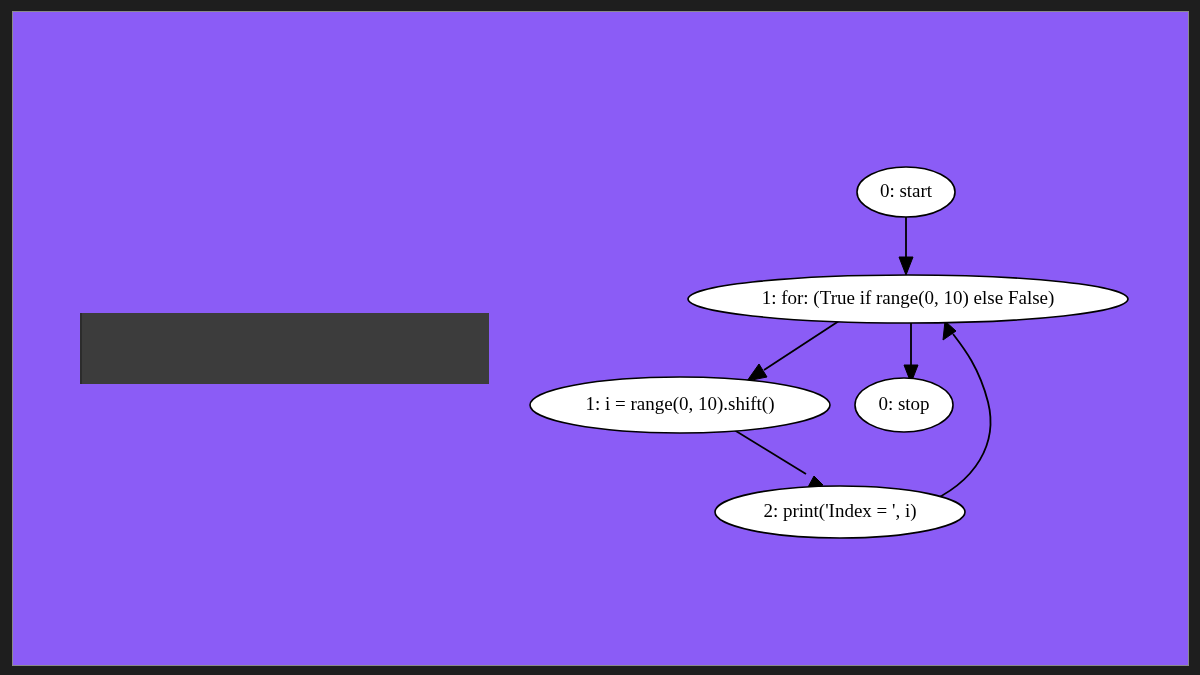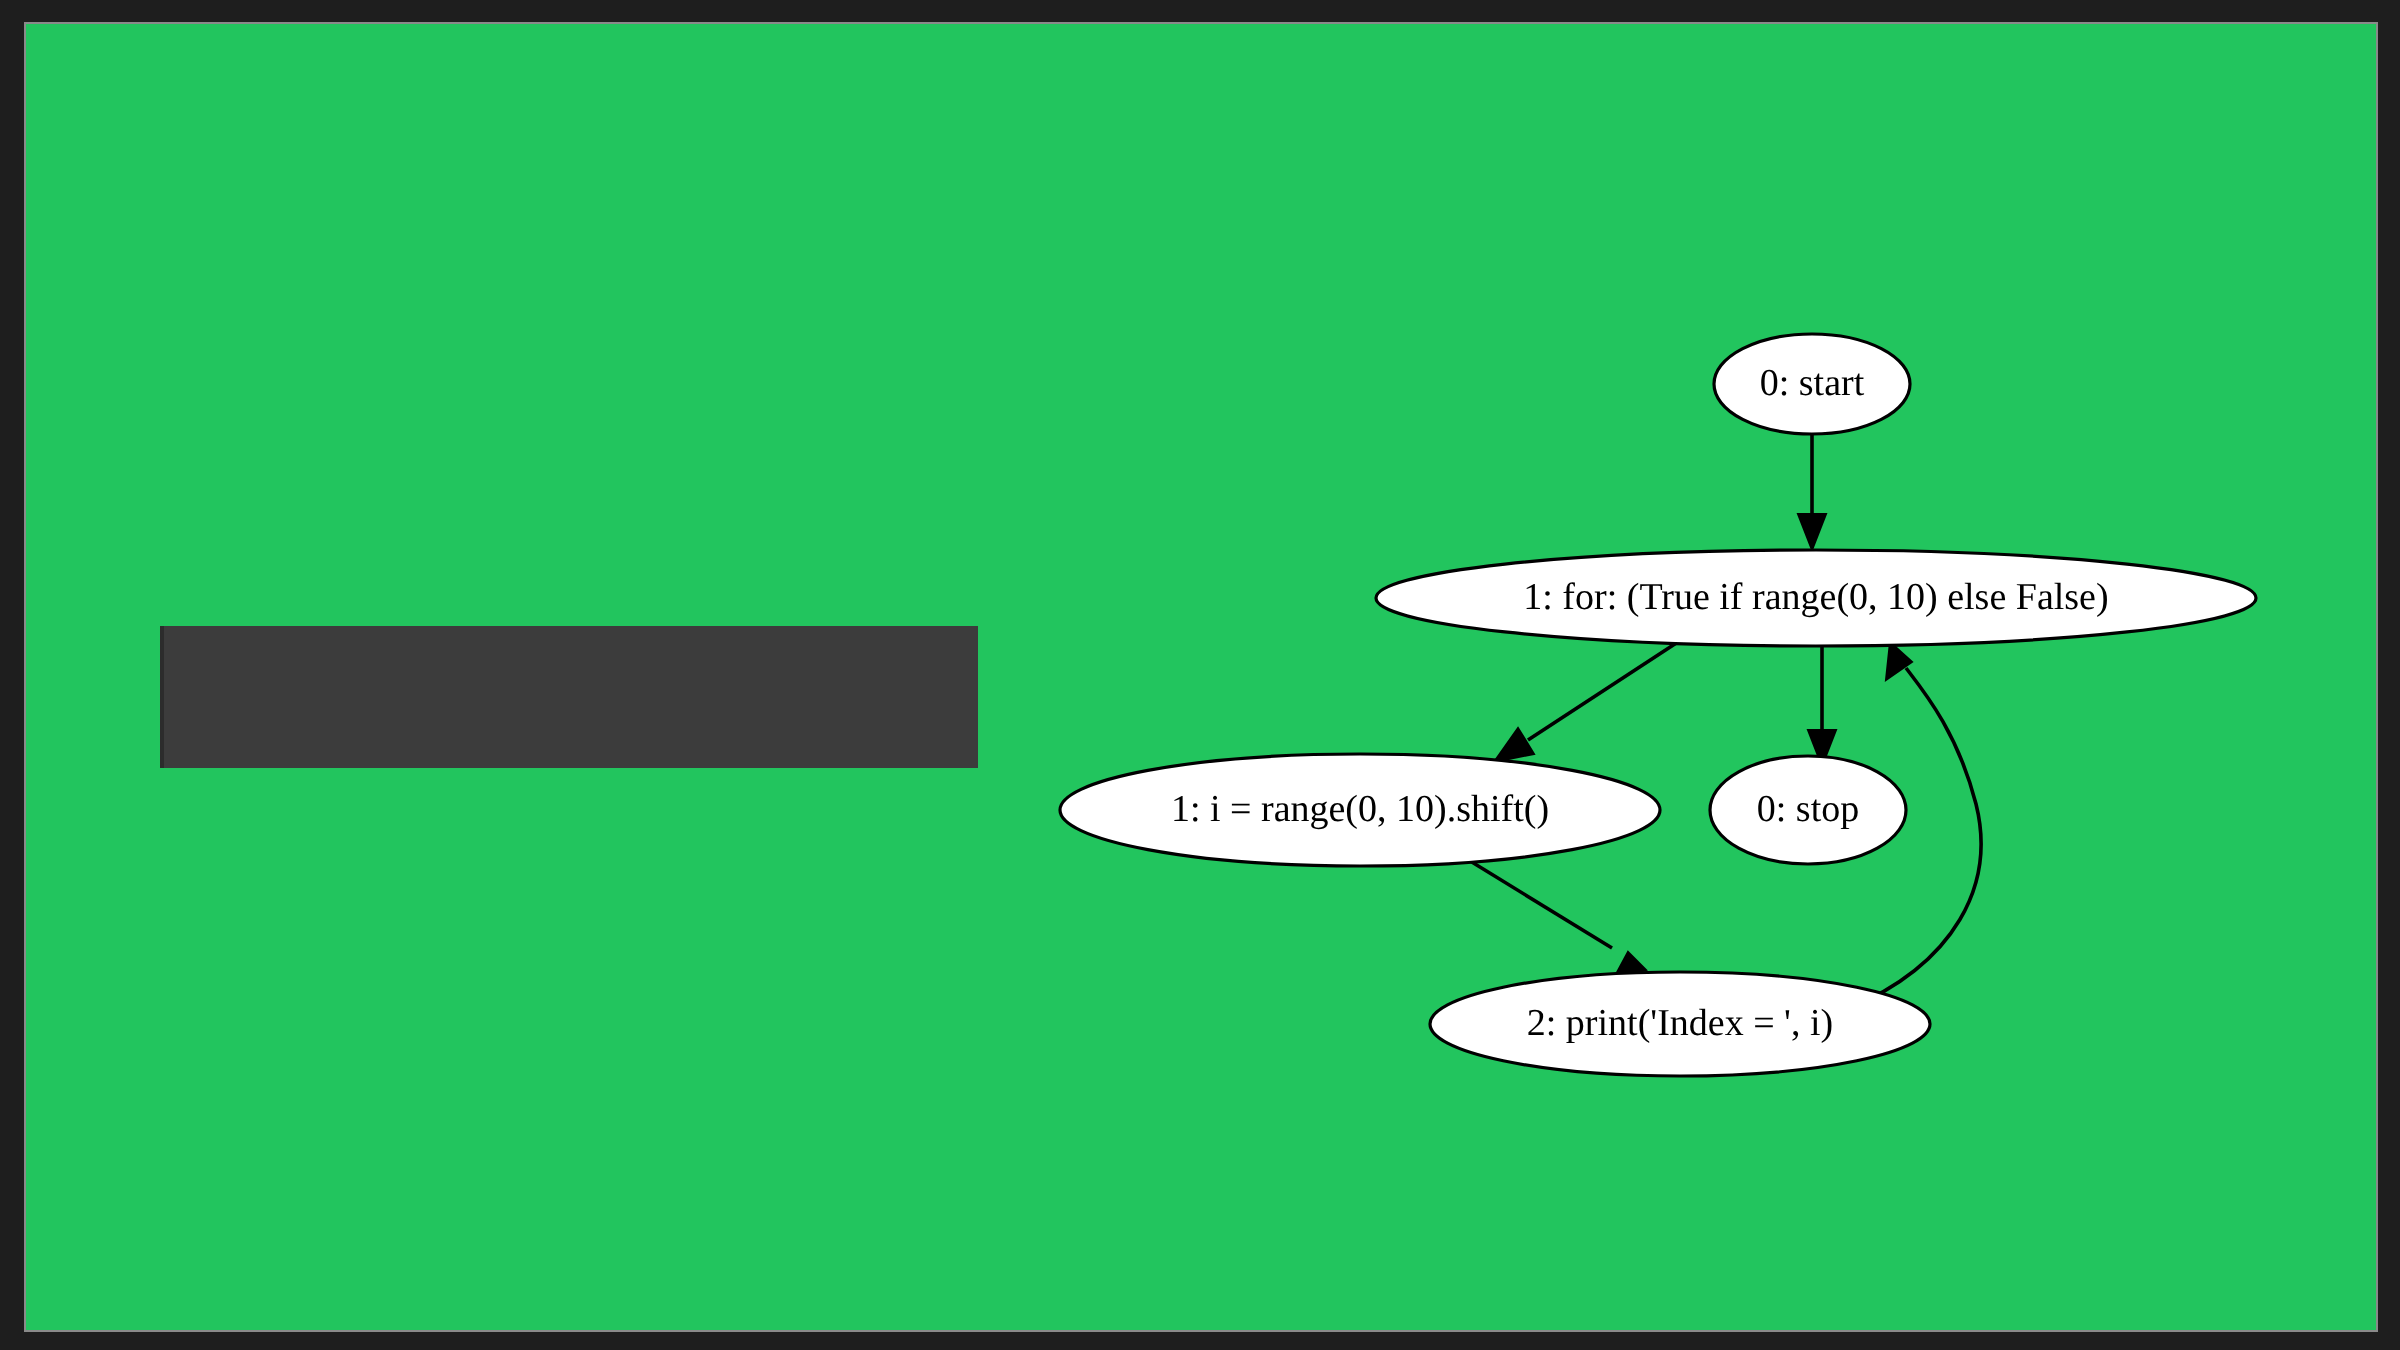--- a/index.html
+++ b/index.html
@@ -20,21 +20,21 @@
     left: 0; top: 0;
     width: 1200px; height: 675px;
     background: #1e1e1e;
   }
   #slide {
     position: absolute;
     left: 13px;
     top: 12px;
     width: 1175px;
     height: 653px;
-    background: #22c55e;
+    background: #8b5cf6;
     box-shadow: 0 0 0 1px #8a8a8a;
     overflow: hidden;
   }
 
   
   #code-block {
     position: absolute;
     left: 67px;
     top: 301px;
     width: 409px;

